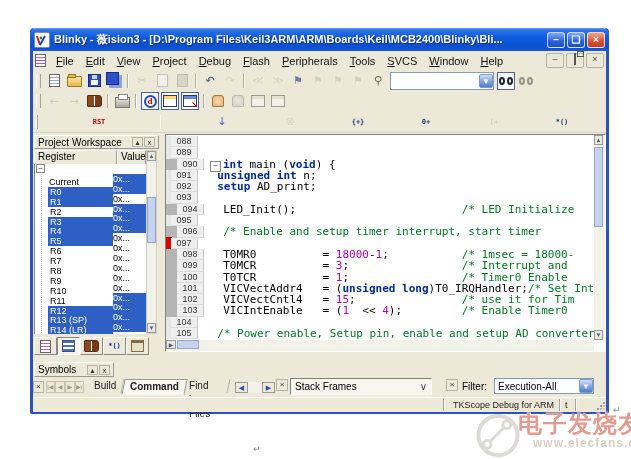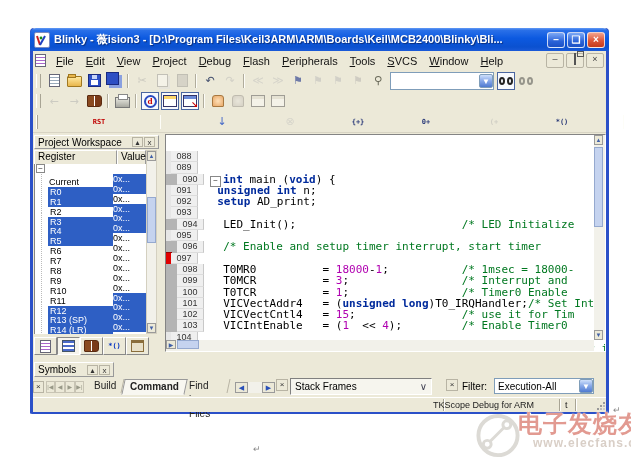--- a/index.html
+++ b/index.html
@@ -106,21 +106,21 @@
     font-size:6px;line-height:9px;text-align:center;color:#4060a8;box-sizing:border-box;}
   .sb-thumb{position:absolute;left:0;width:9px;background:#c5d3ef;border:1px solid #95a9cf;box-sizing:border-box;}
   .pw-tabs{left:34px;top:335px;height:20px;display:flex;align-items:flex-end;}
   .pw-tab{width:23px;height:18px;border:1px solid #fff;border-right-color:#888;border-bottom-color:#888;
     background:#ece9d8;display:flex;align-items:center;justify-content:center;box-sizing:border-box;}
   .pw-tab.pressed{border:1px solid #888;border-right-color:#fff;border-bottom-color:#fff;background:#f6f4ec;}
 
   
   .ed-frame{left:165px;top:134px;width:441px;height:218px;background:#fff;border:1px solid #848484;
     border-right-color:#fff;border-bottom-color:#fff;box-sizing:border-box;overflow:hidden;}
-  .ed-lines{position:absolute;left:0;top:16px;width:428px;}
+  .ed-lines{position:absolute;left:0;top:1px;width:428px;}
   .ed-row{display:flex;height:11.3px;align-items:stretch;font-family:"DejaVu Sans Mono","Liberation Mono",monospace;}
   .g-mark{width:5px;flex:0 0 5px;background:#e6e6e6;}
   .g-mark.code{background:#b4b4b4;}
   .g-mark.bp{background:#e00000;outline:1px solid #900;}
   .g-num{width:26px;flex:0 0 26px;background:#efefef;border-right:1px solid #c8c8c8;border-bottom:1px solid #dcdcdc;
     font-size:9px;color:#333;text-align:center;line-height:11px;font-family:"Liberation Sans",sans-serif;}
   .code{white-space:pre;font-size:11px;line-height:11.3px;padding-left:6px;color:#000;}
   .ck{font-weight:bold;color:#002a9c;} .cc{color:#007820;} .cm{color:#b000b0;} .cp{color:#000;}
   .fold{display:inline-block;width:9px;height:9px;border:1px solid #888;font-size:8px;line-height:7px;
     text-align:center;color:#333;margin-right:2px;background:#fff;font-family:"Liberation Sans",sans-serif;}
@@ -647,21 +647,21 @@
 
   <span class="abs xbtn filter-x">×</span>
   <span class="abs filter-label">Filter:</span>
   <div class="abs filter-combo">
     <span class="val">Execution-All</span>
     <span class="combo-arrow">▼</span>
   </div>
 
   <div class="abs statusbar">
     <span class="st-sep" style="left:410px;"></span>
-    <span class="st-txt" style="left:400px;">TKScope Debug for ARM</span>
+    <span class="st-txt" style="left:420px;">TKScope Debug for ARM</span>
     <span class="st-sep" style="left:526px;"></span>
     <span class="st-txt" style="left:532px;">t</span>
     <span class="st-sep" style="left:542px;"></span>
     <span class="gripdots"></span>
   </div>
 
   <span class="abs ret" style="left:613px;top:405px;">↵</span>
   <span class="abs ret" style="left:253px;top:444px;">↵</span>
 
   <span class="abs wm-logo">

